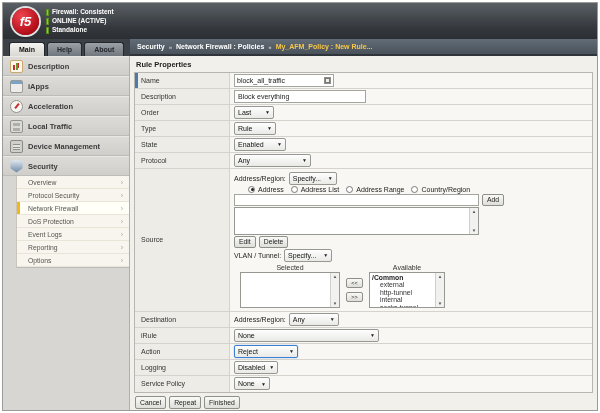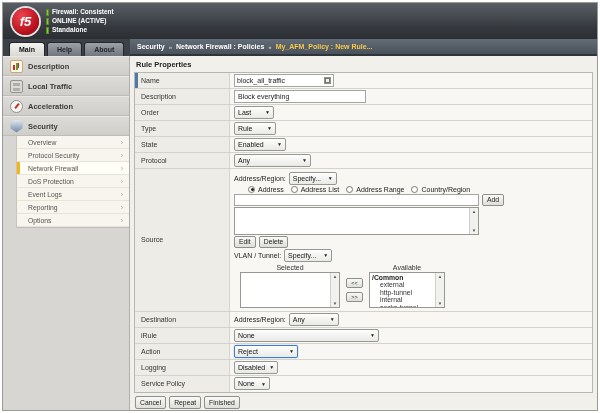--- a/index.html
+++ b/index.html
@@ -142,26 +142,34 @@
   </div>
 
   <div class="body">
 
     <div class="sidebar">
       <div class="side-item">
         <span class="icon icon-statistics"></span>
         <span>Description</span>
       </div>
       <div class="side-item">
+        <span class="icon icon-iapps"></span>
+        <span>iApps</span>
+      </div>
+      <div class="side-item">
+        <span class="icon icon-acceleration"></span>
+        <span>Acceleration</span>
+      </div>
+      <div class="side-item">
         <span class="icon icon-localtraffic"></span>
         <span>Local Traffic</span>
       </div>
       <div class="side-item">
-        <span class="icon icon-acceleration"></span>
-        <span>Acceleration</span>
+        <span class="icon icon-device"></span>
+        <span>Device Management</span>
       </div>
       <div class="side-item">
         <span class="icon icon-security"></span>
         <span>Security</span>
       </div>
       <div class="submenu">
         <div class="sub-item">
           <span>Overview</span>
           <span class="chev">›</span>
         </div>

